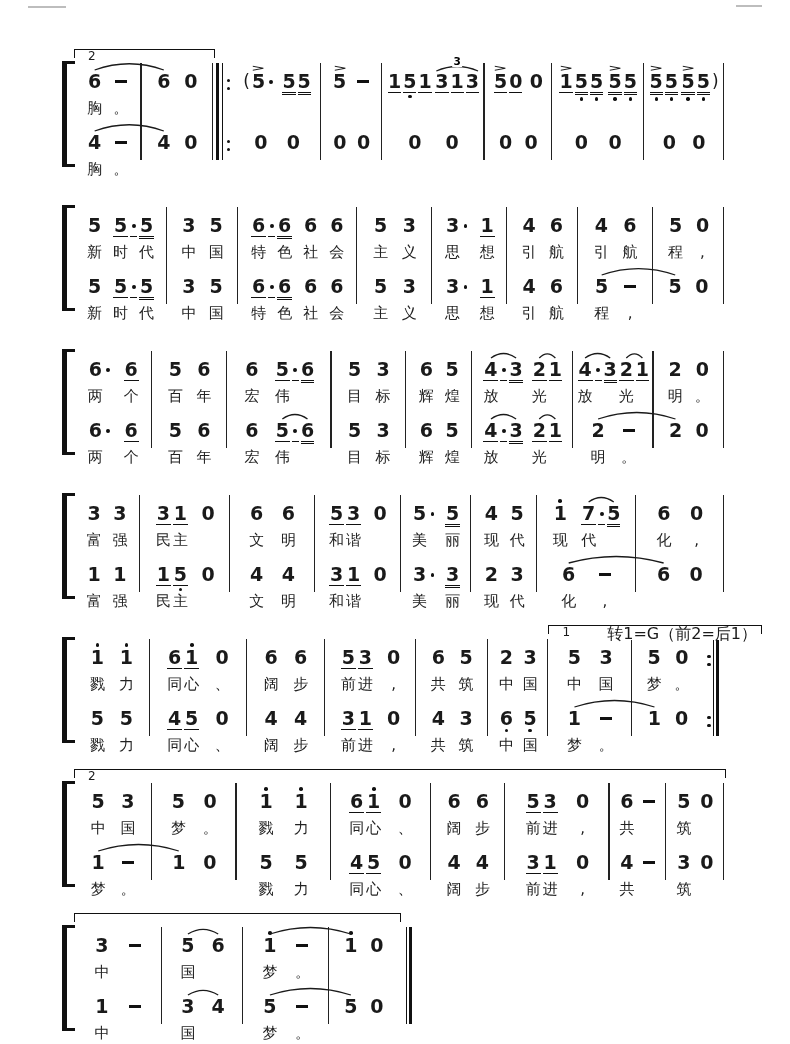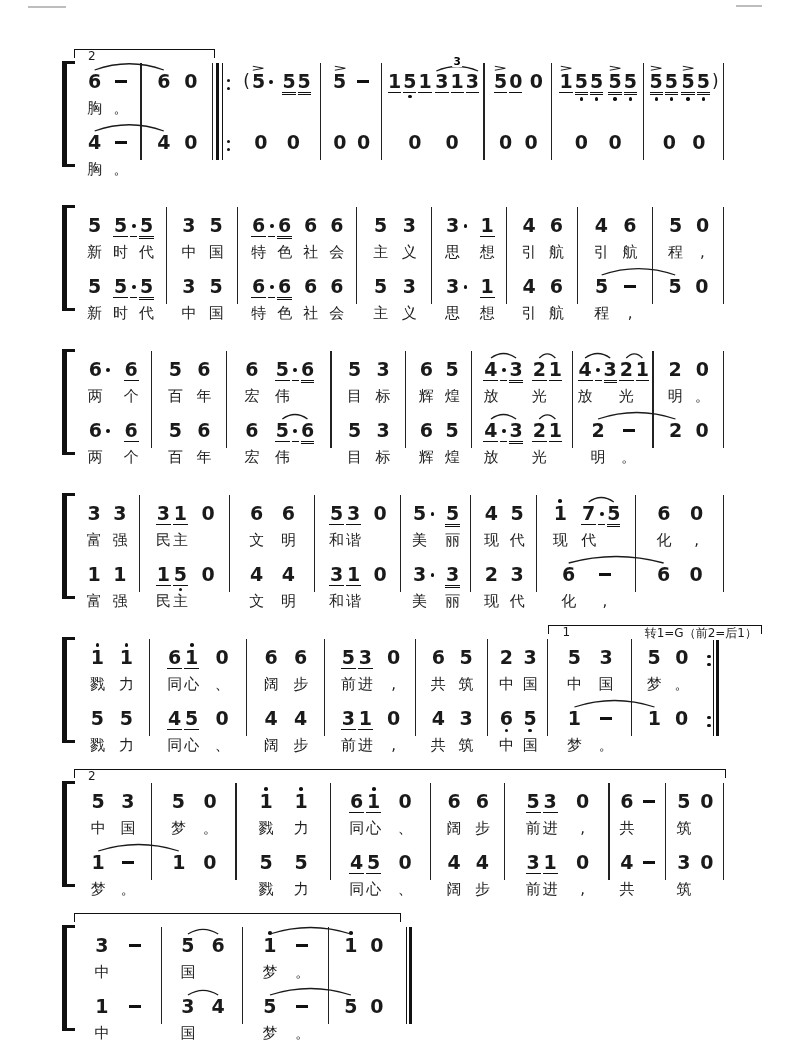--- a/index.html
+++ b/index.html
@@ -37,21 +37,21 @@
   .repcol .rthin{position:absolute;top:1px;height:97px;width:1.2px;background:#111;}
   .repcol.start .rthick{left:3px;} .repcol.start .rthin{left:8.5px;}
   .repcol.end .rthin{left:9px;} .repcol.end .rthick{left:12.5px;}
   .repcol.final .rthin{left:7px;} .repcol.final .rthick{left:10.5px;}
   .rd{position:absolute;width:3.2px;height:3.2px;border-radius:50%;background:#111;}
   .repcol.start .rd{left:13.5px;} .repcol.end .rd{left:3.5px;}
   .rd.d1{top:17px;} .rd.d2{top:25px;} .rd.d3{top:78px;} .rd.d4{top:86px;}
   .volta{position:absolute;height:8px;border-top:1.5px solid #111;
          border-left:1.5px solid #111;border-right:1.5px solid #111;z-index:4;}
   .vlabel{position:absolute;left:10px;top:0px;font-size:12px;line-height:13px;background:#fff;padding:0 3px;}
-  .vnote{position:absolute;right:2px;top:1px;font-size:12px;line-height:13px;background:#fff;padding:0 2px;white-space:nowrap;margin-left:16px;}
+  .vnote{position:absolute;right:2px;top:1px;font-size:16px;line-height:13px;background:#fff;padding:0 2px;white-space:nowrap;margin-left:16px;}
   #arcs{position:absolute;left:0;top:0;width:790px;height:1044px;pointer-events:none;z-index:3;}
   .tri-label{font-size:10.5px;font-weight:600;}
   .artifact{position:absolute;background:#bdbdbd;height:2px;}
 </style>
 </head>
 <body>
 
 <div id="page">
   <div class="artifact" style="left:28px;top:6px;width:38px;"></div>
   <div class="artifact" style="left:736px;top:5px;width:26px;"></div>

